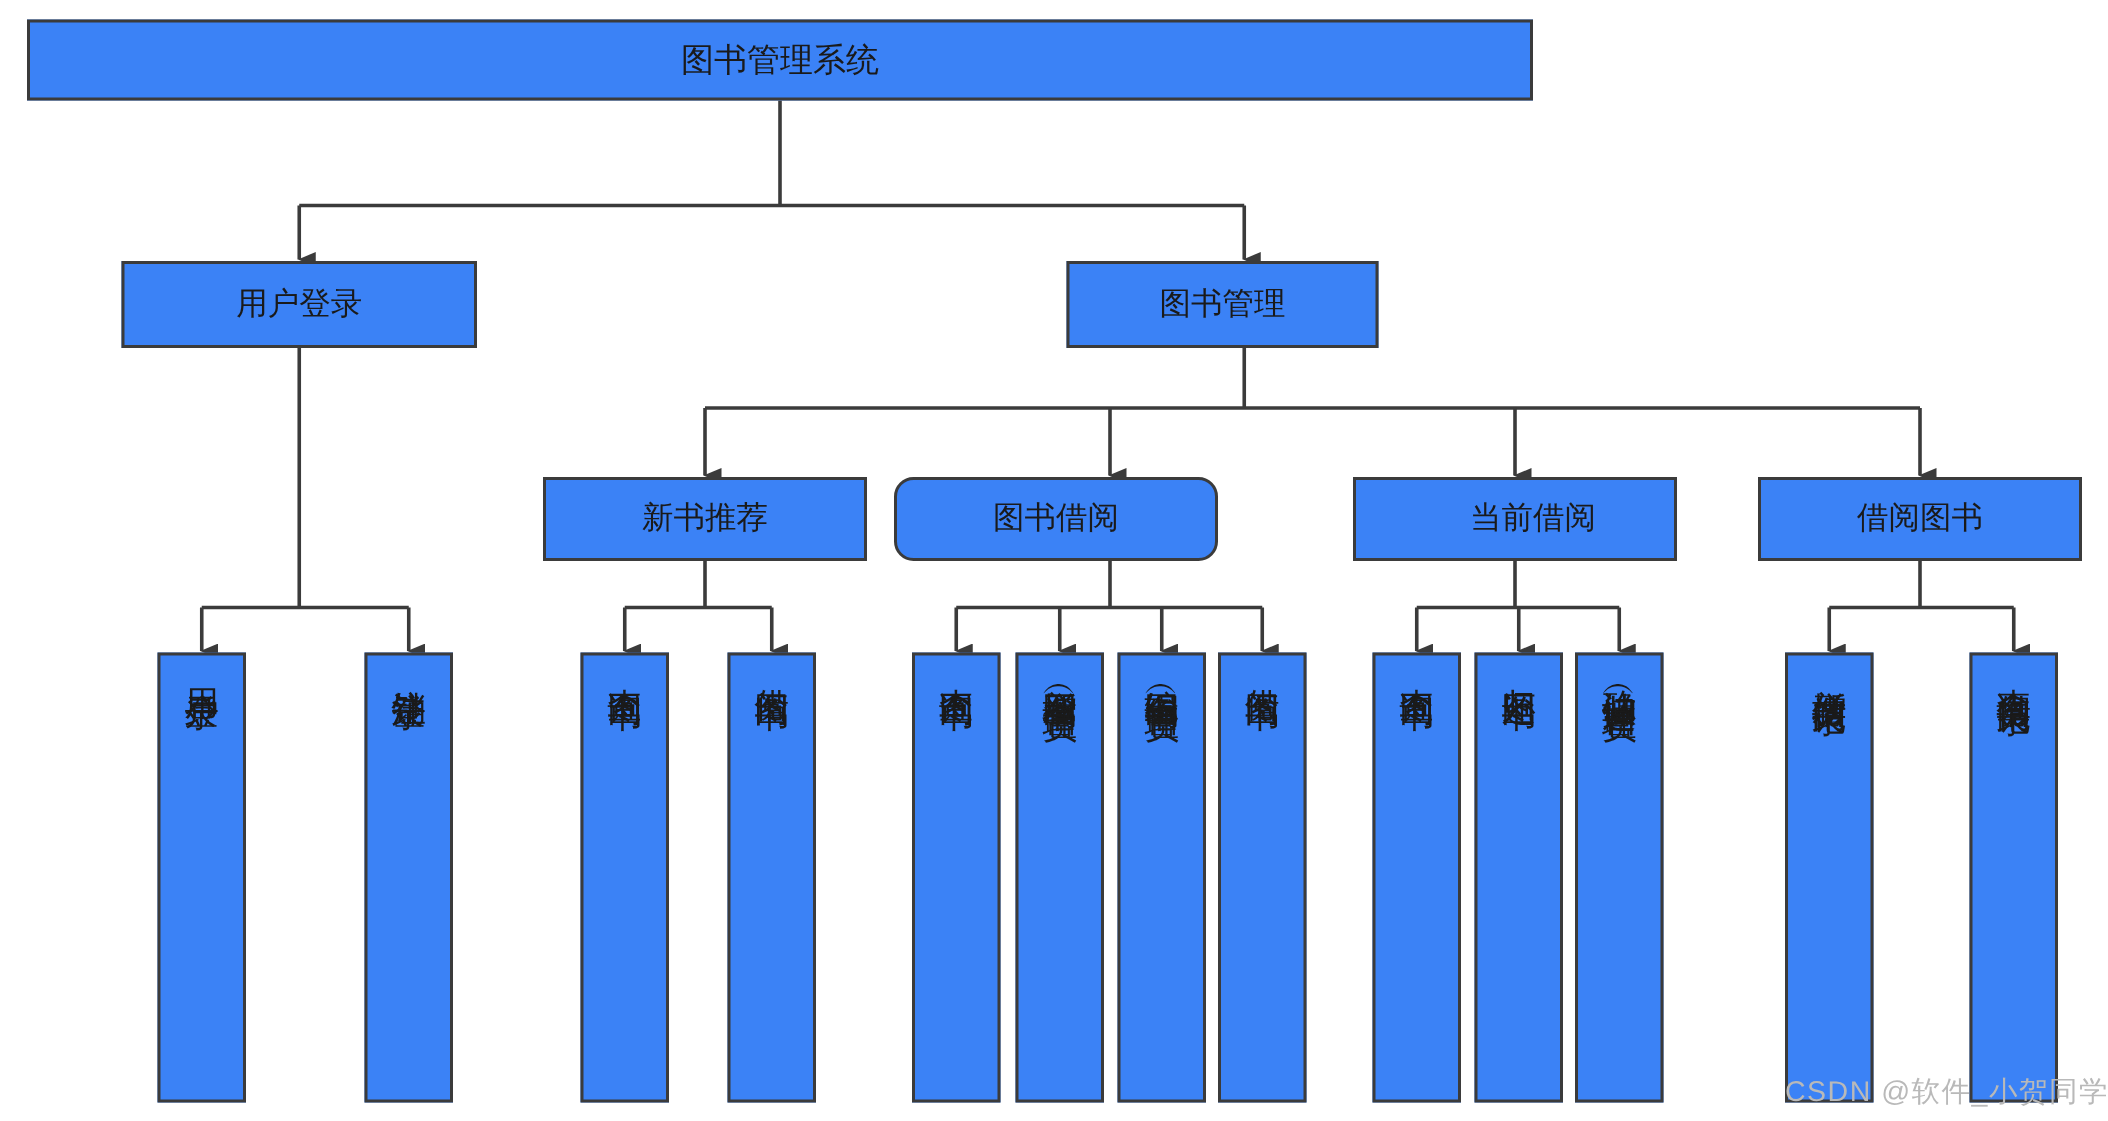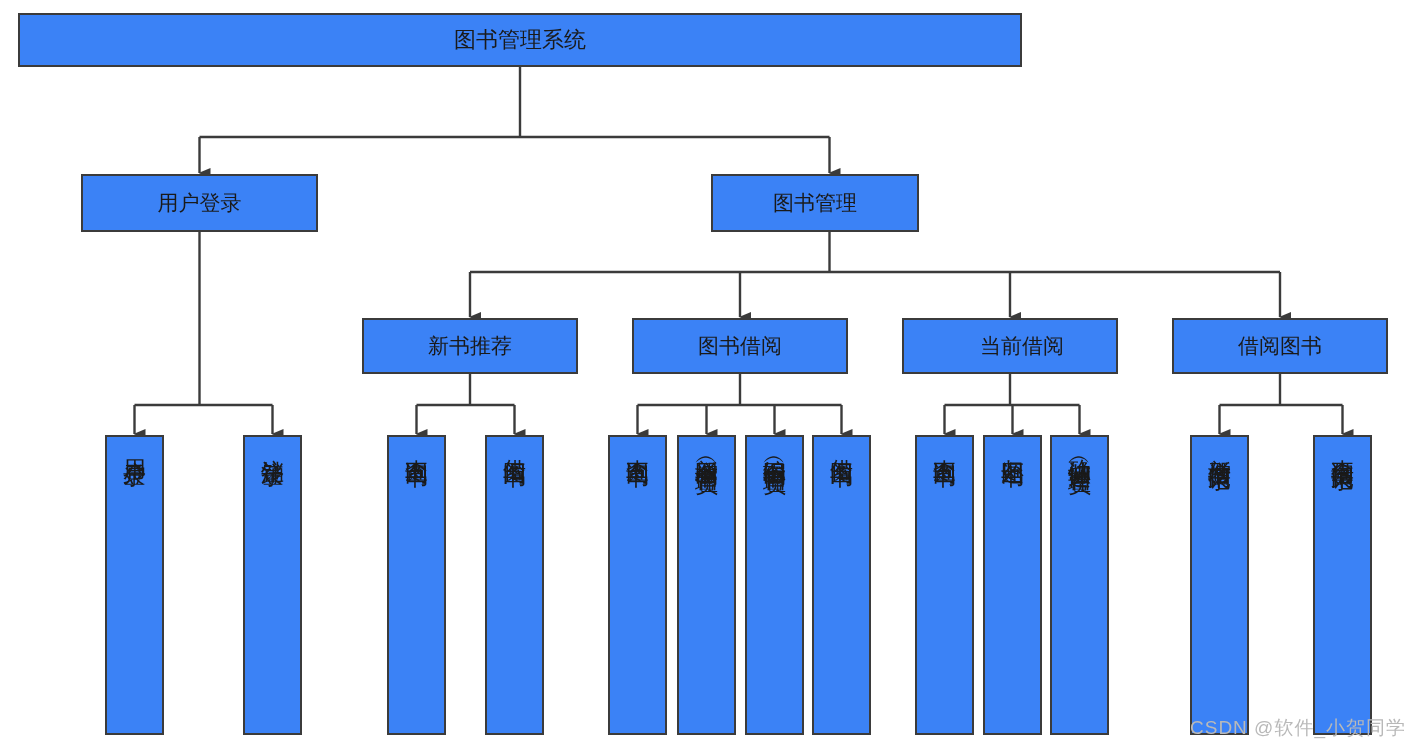--- a/index.html
+++ b/index.html
@@ -124,21 +124,21 @@
       </div>
       <div class="node horiz" style="left: 81px; top: 174px; width: 237px; height: 58px;">
         <div class="node-label">用户登录</div>
       </div>
       <div class="node horiz" style="left: 711px; top: 174px; width: 208px; height: 58px;">
         <div class="node-label">图书管理</div>
       </div>
       <div class="node horiz" style="left: 362px; top: 318px; width: 216px; height: 56px;">
         <div class="node-label">新书推荐</div>
       </div>
-      <div class="node horiz" style="left: 632px; top: 318px; width: 216px; height: 56px;">
+      <div class="node horiz" style="left: 596px; top: 318px; width: 216px; height: 56px; border-radius: 13px;">
         <div class="node-label">图书借阅</div>
       </div>
       <div class="node horiz" style="left: 902px; top: 318px; width: 216px; height: 56px; padding-left: 24px;">
         <div class="node-label">当前借阅</div>
       </div>
       <div class="node horiz" style="left: 1172px; top: 318px; width: 216px; height: 56px;">
         <div class="node-label">借阅图书</div>
       </div>
       <div class="node vert" style="left: 105px; top: 435px; width: 59px; height: 300px;">
         <div class="node-label">用户登录</div>

